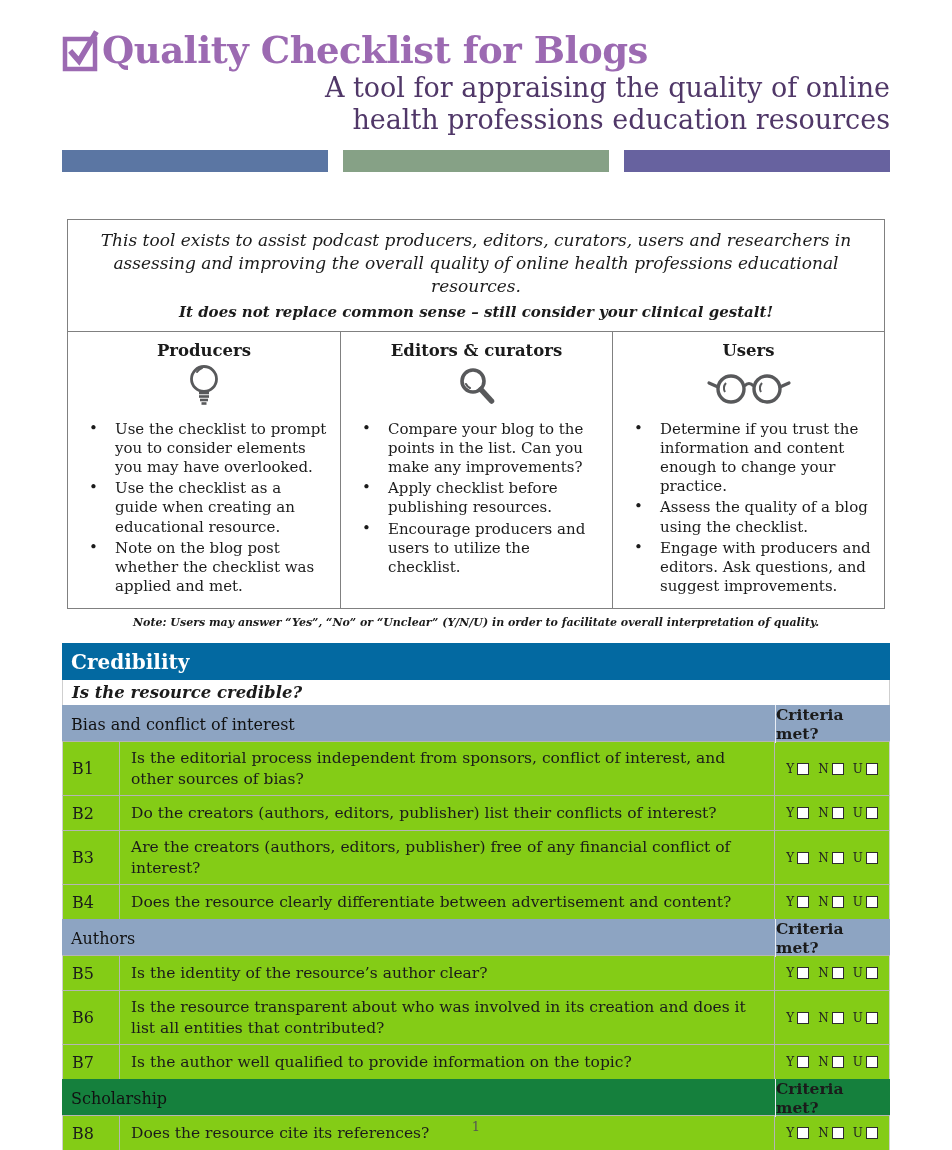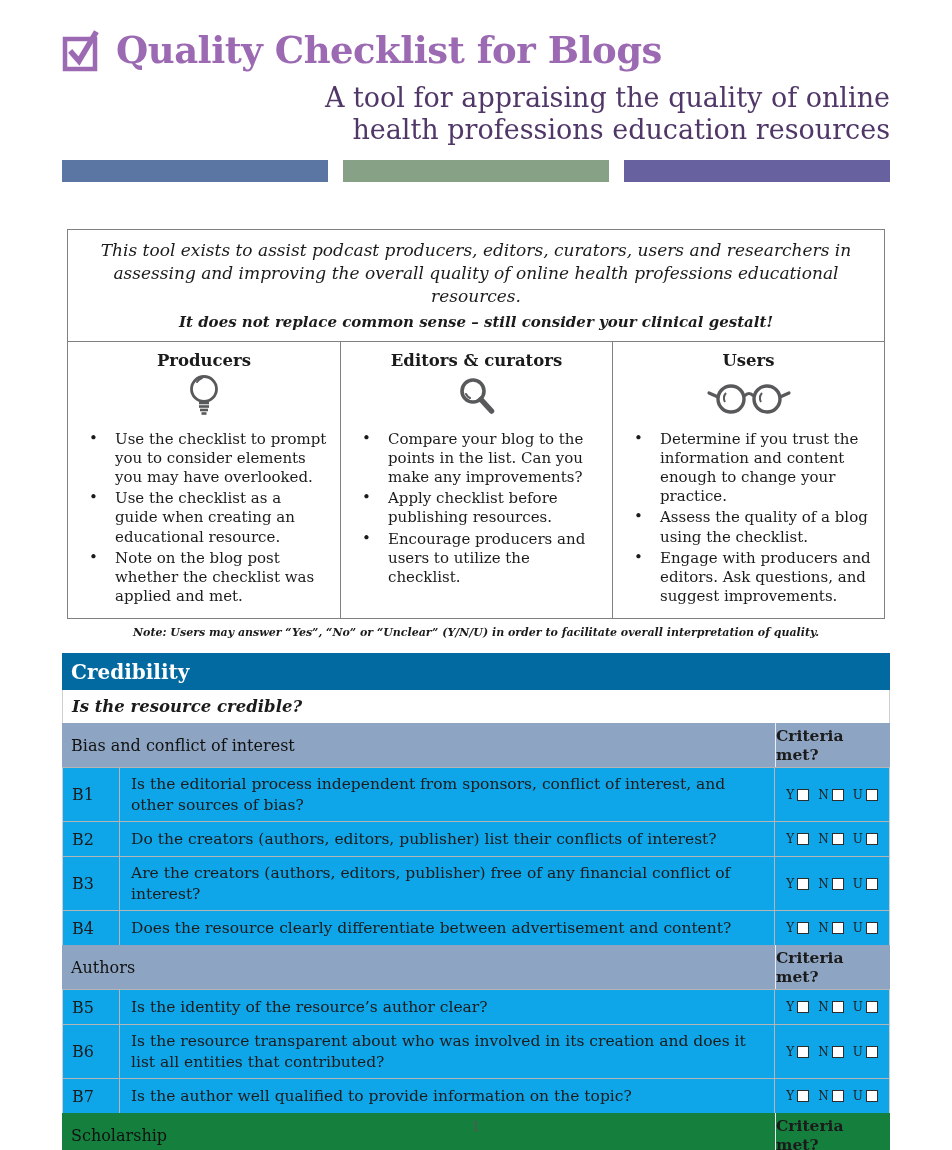--- a/index.html
+++ b/index.html
@@ -7,28 +7,28 @@
   body {
     width: 952px; height: 1150px;
     font-family: "DejaVu Serif", "Liberation Serif", serif;
     color: #1b1b1b;
     position: relative;
     overflow: hidden;
   }
   .page { padding: 26px 62px 0 62px; }
 
   
-  .title-row { display: flex; align-items: flex-start; gap: 14px; }
+  .title-row { display: flex; align-items: flex-start; }
   .title-check { width: 40px; height: 44px; flex: 0 0 auto; margin-top: 2px; }
   .doc-title {
     font-size: 37px; font-weight: bold; color: #9c6ab2;
     letter-spacing: -0.5px; line-height: 1.1; padding-top: 4px;
   }
   .subtitle {
-    margin-top: 10px; text-align: right;
+    text-align: right;
     font-size: 27px; line-height: 1.2; color: #503768;
     font-weight: 500;
   }
   .bars { display: flex; gap: 15px; margin-top: 13px; }
   .bar { height: 22px; flex: 1 1 0; }
 
   
   .intro-box {
     margin: 47px 5px 0 5px;
     border: 1.5px solid #808080;
@@ -51,32 +51,32 @@
   .note-line { text-align: center; margin-top: 7px; font-size: 11px; font-style: italic; font-weight: bold; }
 
   
   .checklist { margin-top: 14px; border-bottom: 1px solid #b5b5b5; }
   .cl-header {
     background: #3d4e78; color: #ffffff; font-weight: bold; font-size: 20px;
     padding: 6px 0 6px 9px; height: 37px; display: flex; align-items: center;
   }
   .cl-question {
     background: #ffffff; font-weight: bold; font-style: italic; font-size: 16.5px;
-    padding-left: 9px; height: 33px; display: flex; align-items: center;
+    padding-left: 9px; height: 25px; display: flex; align-items: center;
     border-left: 1px solid #cfcfcf; border-right: 1px solid #cfcfcf;
   }
-  .section-band { display: grid; grid-template-columns: 1fr 115px; background: #8da4c2; height: 44px; }
+  .section-band { display: grid; grid-template-columns: 1fr 115px; background: #8da4c2; height: 36px; }
   .band-name { display: flex; align-items: center; padding-left: 9px; font-size: 16px; color: #111; }
   .band-criteria {
     display: flex; align-items: center; justify-content: center;
     font-size: 15.5px; font-weight: bold; border-left: 1px solid #e8edf4;
   }
   .cl-row {
     display: grid; grid-template-columns: 57px 1fr 115px;
-    background: #0ea5e9; border-top: 1px solid #b5b5b5;
+    background: #84cc16; border-top: 1px solid #b5b5b5;
     border-left: 1px solid #cfcfcf; border-right: 1px solid #cfcfcf;
   }
   .cl-row:first-of-type { border-top: none; }
   .row-id { display: flex; align-items: center; padding-left: 9px; font-size: 16px; border-right: 1px solid #b5b5b5; }
   .row-text { padding: 6px 12px 6px 11px; font-size: 15.5px; line-height: 1.32; display: flex; align-items: center; min-height: 34px; }
   .row-criteria { display: flex; align-items: center; justify-content: center; gap: 9px; border-left: 1px solid #b5b5b5; }
   .opt { display: inline-flex; align-items: center; gap: 3px; }
   .opt-letter { font-size: 12px; letter-spacing: 0; color: #222; }
   .opt-box { width: 12px; height: 12px; border: 1.4px solid #2d2d2d; background: #fff; display: inline-block; }
 

